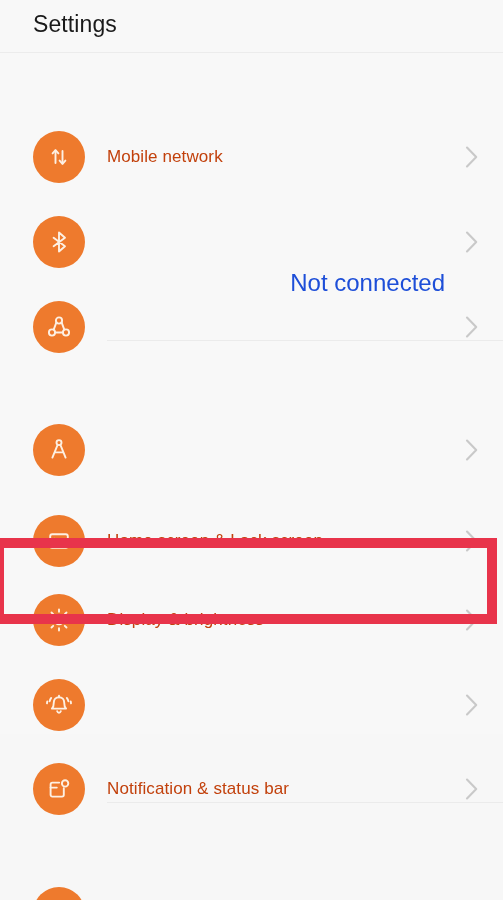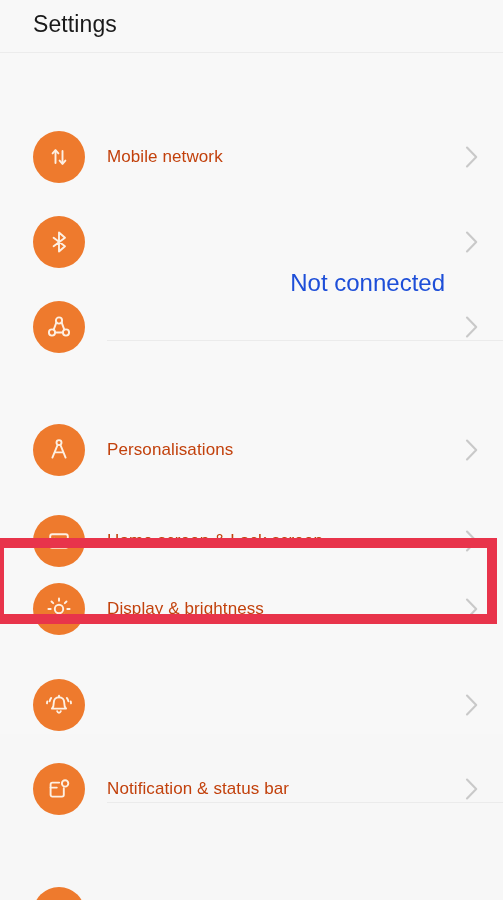--- a/index.html
+++ b/index.html
@@ -119,39 +119,38 @@
           </svg></div>
       </div>
       <div class="row" style="top: 355px;">
         <div class="row-icon">
           <svg width="28" height="28" viewBox="0 0 28 28">
             <circle cx="14" cy="6.6" r="2.5" fill="none" stroke="#fdf0e3" stroke-width="1.9" stroke-linecap="round" stroke-linejoin="round"></circle>
             <path fill="none" stroke="#fdf0e3" stroke-width="1.9" stroke-linecap="round" stroke-linejoin="round" d="M12.6 8.9 7.4 21.6M15.4 8.9l5.2 12.7"></path>
             <path fill="none" stroke="#fdf0e3" stroke-width="1.9" stroke-linecap="round" stroke-linejoin="round" d="M10.3 16.4h7.4"></path>
           </svg>
         </div>
-        <div class="row-label">Personalisations</div>
         <div class="row-chevron"><svg viewBox="0 0 16 26" width="16" height="26">
             <path d="M3 3.5L12.2 13 3 22.5" fill="none" stroke="#c9c9c9" stroke-width="2.1" stroke-linecap="round" stroke-linejoin="round"></path>
           </svg></div>
       </div>
       <div class="row" style="top: 446px;">
         <div class="row-icon">
           <svg width="28" height="28" viewBox="0 0 28 28">
             <rect x="5.2" y="7.2" width="17.6" height="13.6" rx="2" fill="none" stroke="#fdf0e3" stroke-width="1.9" stroke-linecap="round" stroke-linejoin="round"></rect>
             <path fill="#fdf0e3" d="M9.6 10.6l.55 1.35 1.35.55-1.35.55-.55 1.35-.55-1.35-1.35-.55 1.35-.55z"></path>
             <path fill="none" stroke="#fdf0e3" stroke-width="1.9" stroke-linecap="round" stroke-linejoin="round" d="M6.4 18.6l4.6-4.4 3.3 3.1 3-2.6 4.3 3.9"></path>
           </svg>
         </div>
         <div class="row-label">Home screen &amp; Lock screen</div>
         <div class="row-chevron"><svg viewBox="0 0 16 26" width="16" height="26">
             <path d="M3 3.5L12.2 13 3 22.5" fill="none" stroke="#c9c9c9" stroke-width="2.1" stroke-linecap="round" stroke-linejoin="round"></path>
           </svg></div>
       </div>
-      <div class="row" style="top: 514px; padding-left: 16px;">
+      <div class="row" style="top: 525px; padding-left: 16px;">
         <div class="row-icon">
           <svg width="30" height="30" viewBox="0 0 30 30">
             <circle cx="15" cy="15" r="4.2" fill="none" stroke="#fdf0e3" stroke-width="1.9" stroke-linecap="round" stroke-linejoin="round"></circle>
             <g fill="none" stroke="#fdf0e3" stroke-width="1.9" stroke-linecap="round" stroke-linejoin="round">
               <path d="M15 4.4v2.3M15 23.3v2.3M4.4 15h2.3M23.3 15h2.3"></path>
               <path d="M7.5 7.5l1.7 1.7M20.8 20.8l1.7 1.7M22.5 7.5l-1.7 1.7M9.2 20.8l-1.7 1.7"></path>
             </g>
           </svg>
         </div>
         <div class="row-label">Display &amp; brightness</div>

